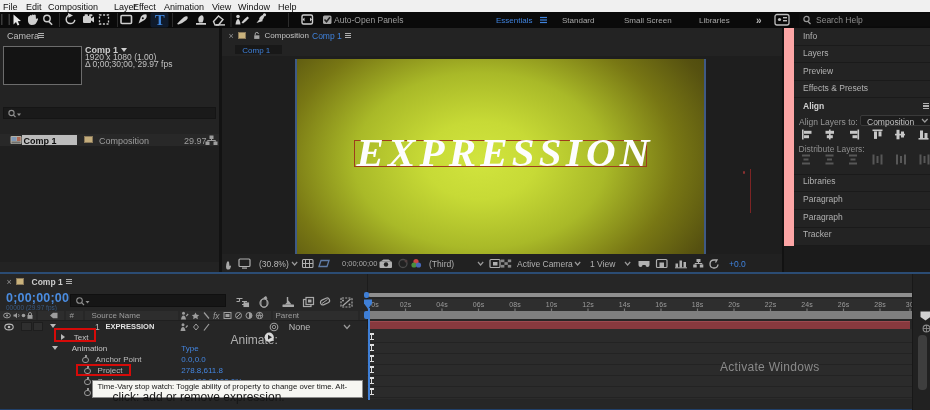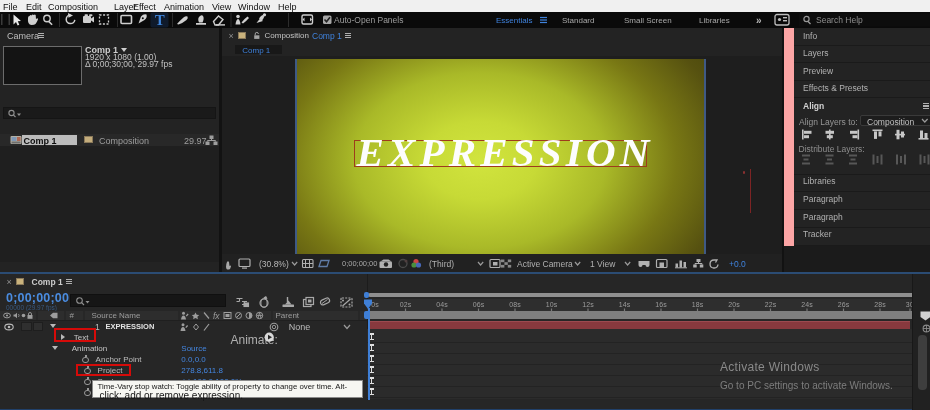--- a/index.html
+++ b/index.html
@@ -447,21 +447,21 @@
 <div class="tri-r" style="left:60.5px;top:59.5px"></div>
 <div class="t" style="left:73.7px;top:59.7px;font-size:8px;color:#c6c6c6">Text</div>
 <div class="t" style="left:230.5px;top:59.7px;font-size:12px;color:#b0b0b0">Animate:</div>
 <svg width="11" height="11" style="position:absolute;left:263.5px;top:58.3px">
           <circle cx="5.2" cy="5.2" r="4.6" fill="#d8d8d8"></circle>
           <path d="M4 2.8 L8 5.2 L4 7.6 Z" fill="#262626"></path>
         </svg>
 
 <div class="tri-d" style="left:52px;top:71.5px"></div>
 <div class="t" style="left:71.7px;top:70.7px;font-size:8px;color:#c6c6c6">Animation</div>
-<div class="t" style="left:181.3px;top:70.7px;font-size:8px;color:#4486e0">Source</div>
+<div class="t" style="left:181.3px;top:70.7px;font-size:8px;color:#4486e0">Type</div>
 
 <div class="stopw" style="left:82px;top:82.5px"></div>
 <div class="t" style="left:95.6px;top:81.7px;font-size:8px;color:#bcbcbc">Anchor Point</div>
 <div class="t" style="left:181.3px;top:81.7px;font-size:8px;color:#4486e0">0.0,0.0</div>
 
 <div class="stopw" style="left:84px;top:93.5px"></div>
 <div class="t" style="left:97.6px;top:92.7px;font-size:8px;color:#bcbcbc">Project</div>
 <div class="t" style="left:181.3px;top:92.7px;font-size:8px;color:#4486e0">278.8,611.8</div>
 
 <div class="stopw" style="left:84px;top:104.5px"></div>
@@ -549,32 +549,31 @@
           <i></i>
         </div>
 </div>
 
 <svg width="11" height="12" style="position:absolute;left:363px;top:24.8px">
         <path d="M1 0.5 L9 0.5 L9 4.5 L5 10 L1 4.5 Z" fill="#3f7fd6"></path>
       </svg>
 <div class="a" style="left:367.9px;top:34px;width:1.7px;height:91.5px;background:#3f7fd6"></div>
 
 <div class="t" style="left:720px;top:87px;font-size:12px;color:#8a8a8a;letter-spacing:0.3px">Activate Windows</div>
-<div class="t" style="left:720px;top:106.5px;font-size:10px;color:#7d7d7d">Go to PC settings to activate Windows.</div>
 
 <div class="a" style="left:912px;top:0;width:18px;height:136px;background:#212121;border-left:1px solid #181818">
 <svg width="12" height="10" style="position:absolute;left:7px;top:37px">
           <path d="M0.5 0.5 L10.5 0.5 L10.5 6 L5.5 9.5 L0.5 6 Z" fill="#d0d0d0"></path>
         </svg>
 <svg width="10" height="9" style="position:absolute;left:9px;top:49.5px" fill="#8a8a8a">
           <circle cx="4.5" cy="4.5" r="3.4" fill="none" stroke="#8a8a8a" stroke-width="1.1"></circle>
           <path d="M4.5 1 l0 7 M1 4.5 l7 0" stroke="#8a8a8a" stroke-width="0.9"></path>
         </svg>
 <div class="a" style="left:4.5px;top:61px;width:9px;height:55px;background:#3e3e3e;border-radius:4px"></div>
 </div>
 
 <div class="a" style="left:91.6px;top:105.8px;width:271px;height:18px;background:#f6f6f2;border:1px solid #8a8a8a">
 <div class="t" style="left:5px;top:2.5px;font-size:7.8px;color:#161616">Time-Vary stop watch: Toggle ability of property to change over time. Alt-</div>
-<div class="t" style="left:7px;top:10.5px;font-size:10px;color:#161616">click: add or remove expression.</div>
+<div class="t" style="left:20px;top:10.5px;font-size:12px;color:#161616">click: add or remove expression.</div>
 </div>
 
 </div>
 </div>
 
 </body></html>

